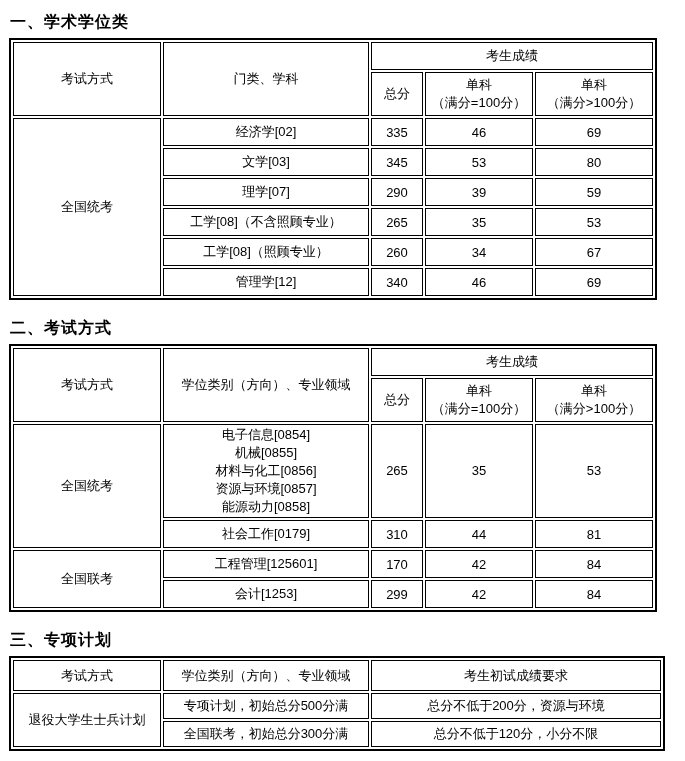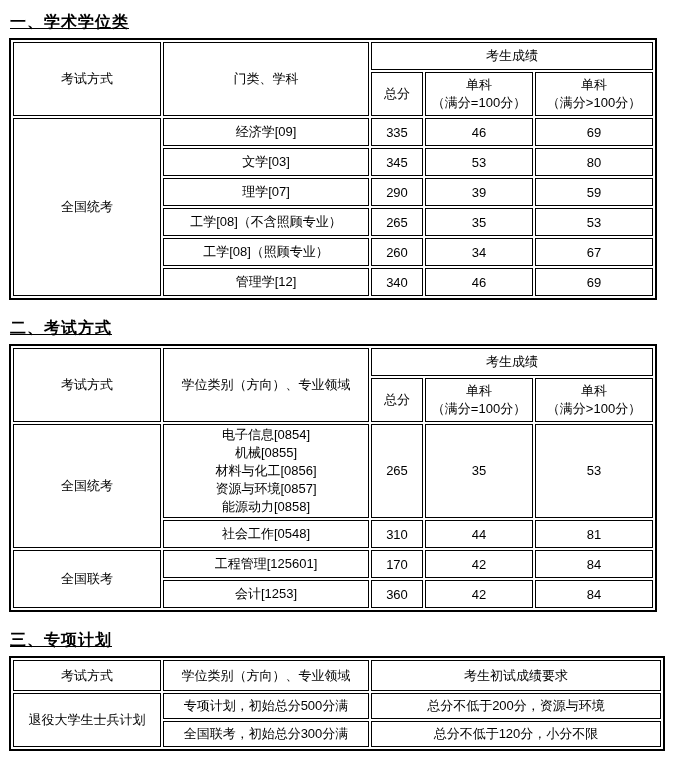--- a/index.html
+++ b/index.html
@@ -6,21 +6,20 @@
   body{
     width:685px;
     font-family:"Liberation Sans","DejaVu Sans",sans-serif;
     font-size:13px;
     padding:8px 0 14px 0;
   }
   .page{padding:0 9px;}
   .section-title{
     font-size:16px;
     font-weight:bold;
-    text-decoration:underline;
     margin:4px 0 5px 1px;
     letter-spacing:1px;
   }
   .section{margin-bottom:18px;}
   .section:last-child{margin-bottom:0;}
   table{
     border-collapse:separate;
     border-spacing:2px;
     border:2px solid #000000;
     background:#ffffff;
@@ -72,21 +71,21 @@
         </tr>
         <tr class="hdr-sub">
           <th>总分</th>
           <th>单科
 （满分=100分）</th>
           <th>单科
 （满分&gt;100分）</th>
         </tr>
         <tr class="data-row">
           <td rowspan="6">全国统考</td>
-          <td>经济学[09]</td>
+          <td>经济学[02]</td>
           <td>335</td>
           <td>46</td>
           <td>69</td>
         </tr>
         <tr class="data-row">
           <td>文学[03]</td>
           <td>345</td>
           <td>53</td>
           <td>80</td>
         </tr>
@@ -146,35 +145,35 @@
           <td>电子信息[0854]
 机械[0855]
 材料与化工[0856]
 资源与环境[0857]
 能源动力[0858]</td>
           <td>265</td>
           <td>35</td>
           <td>53</td>
         </tr>
         <tr class="data-row">
-          <td>社会工作[0548]</td>
+          <td>社会工作[0179]</td>
           <td>310</td>
           <td>44</td>
           <td>81</td>
         </tr>
         <tr class="data-row">
           <td rowspan="2">全国联考</td>
           <td>工程管理[125601]</td>
           <td>170</td>
           <td>42</td>
           <td>84</td>
         </tr>
         <tr class="data-row">
           <td>会计[1253]</td>
-          <td>360</td>
+          <td>299</td>
           <td>42</td>
           <td>84</td>
         </tr>
       </tbody>
     </table>
   </div>
 
   <div class="section">
     <div class="section-title">三、专项计划</div>
     <table>

